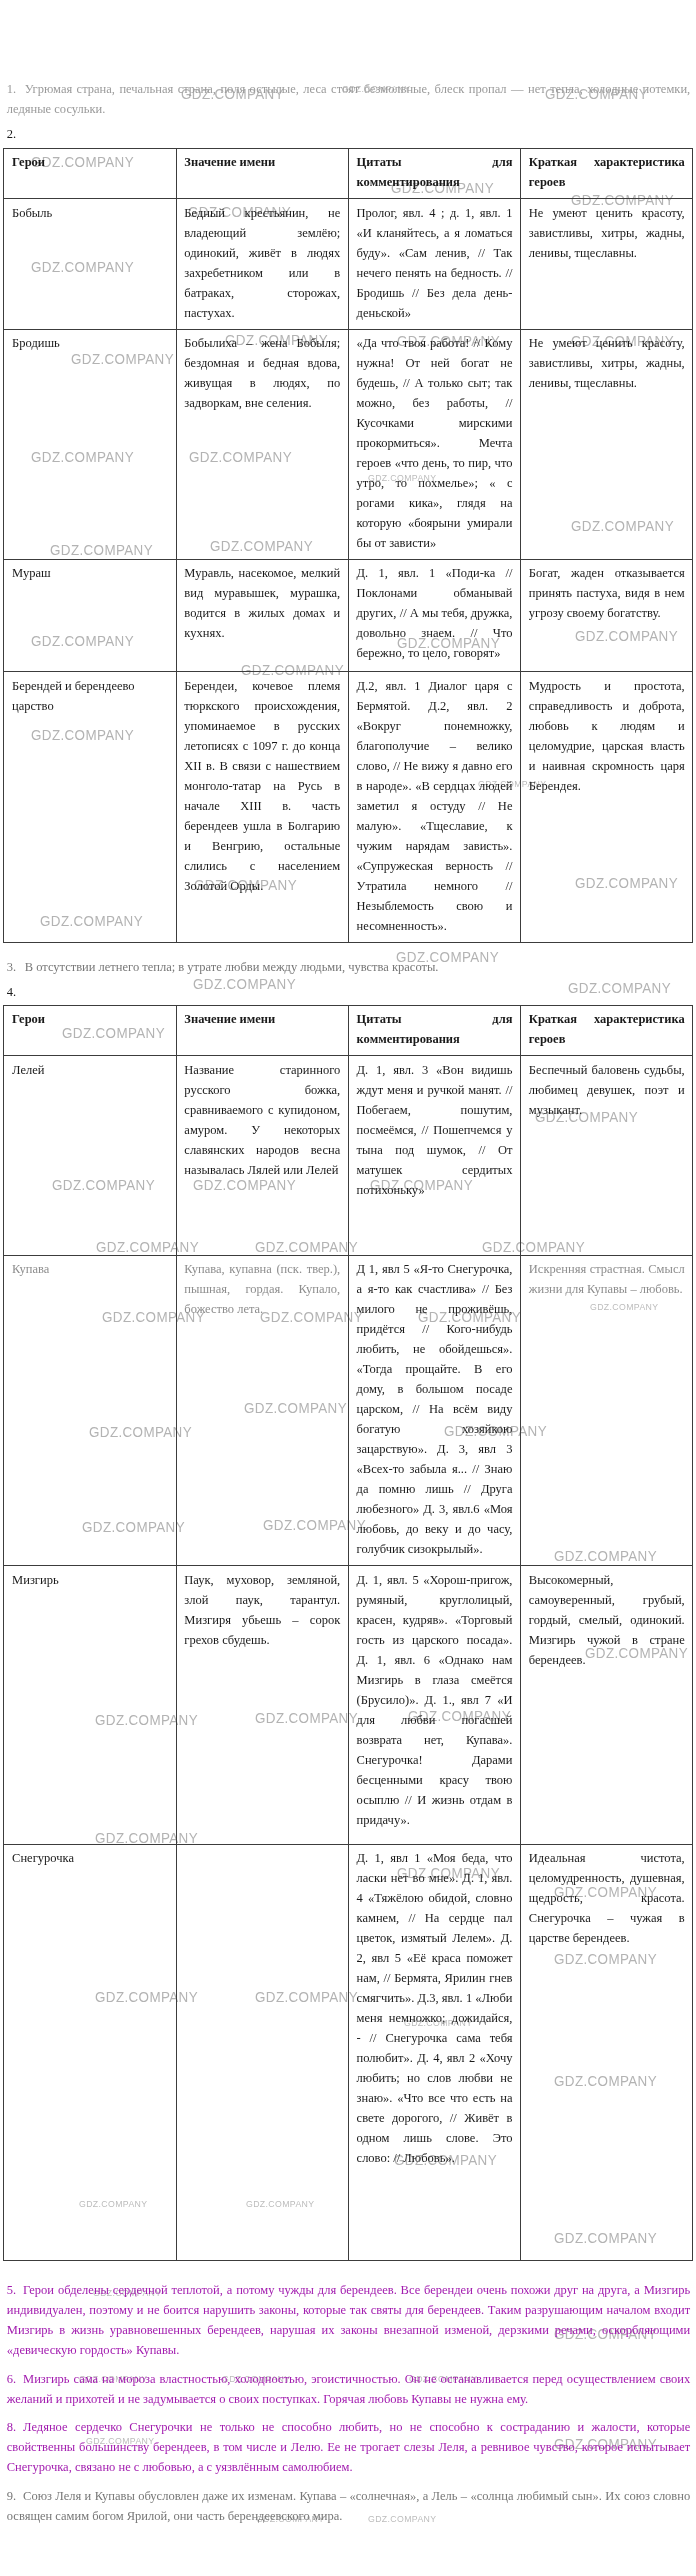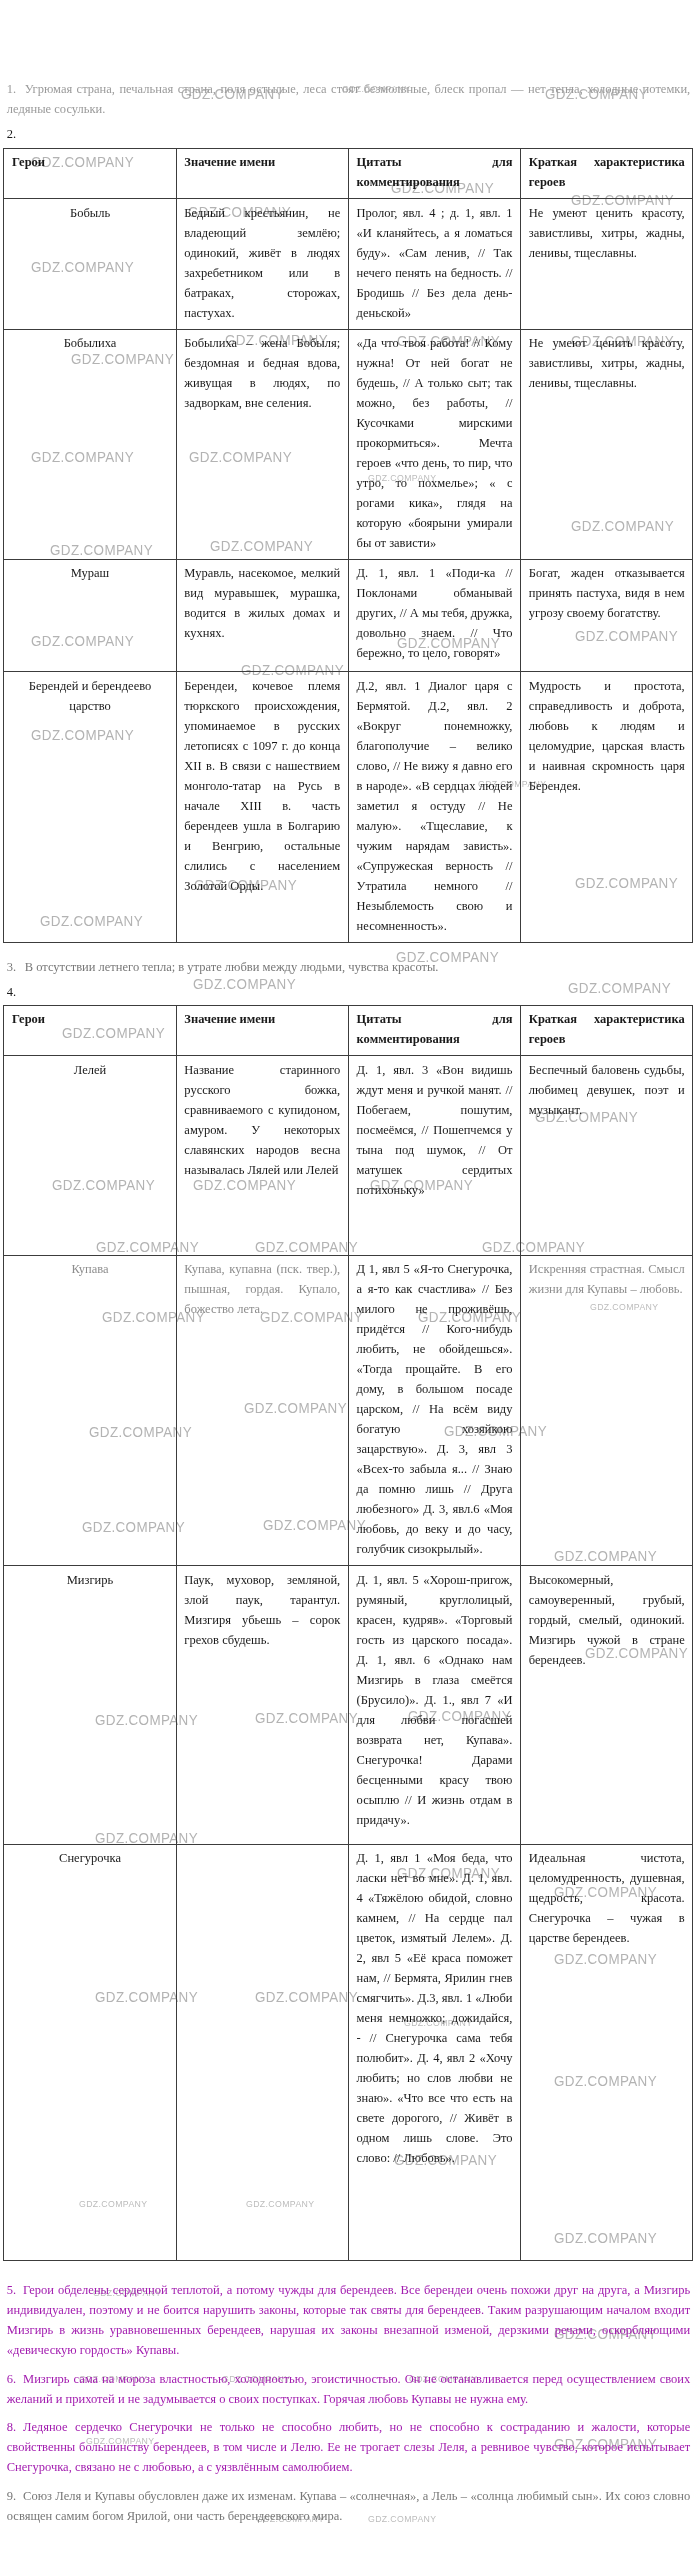--- a/index.html
+++ b/index.html
@@ -16,21 +16,21 @@
   .faded1 { color:#9a9a9a; }
   .faded2 { color:#777777; }
   .faded3 { color:#8d8d8d; }
   .notes-color { color:#a21caf; }
   table.grid { border-collapse:collapse; table-layout:fixed; width:690px; margin:3.4px 0 5.2px 0; }
   table.grid th, table.grid td {
     border:1.4px solid #3c3c3c; vertical-align:top;
     padding:3.4px 7.7px 6px 7.7px; text-align:justify; word-wrap:break-word;
   }
   table.grid th { font-weight:bold; text-align:justify; }
-  table.grid td.hero-cell { text-align:center; }
+  table.grid td.hero-cell { text-align:left; }
   .row-h42  th { height:29px;margin-top:37px; }
   .h145 td { height:119px; } .h237 td { height:198px; } .h125 td { height:102px; }
   .h280 td { height:234px; } .h227 td { height:189px; } .h287 td { height:241px; }
   .h319 td { height:268px; } .h479 td { height:406px; }
   .wm {
     position:absolute; z-index:1; color:#b3b3b3;
     font-family:"Liberation Sans", sans-serif; font-size:14.6px; letter-spacing:0.4px;
     transform:scaleX(0.92); transform-origin:left; white-space:nowrap; pointer-events:none;
   }
   .wm.s { font-size:9.5px; color:#bcbcbc; }
@@ -141,21 +141,21 @@
         <th>Цитаты для комментирования</th>
         <th>Краткая характеристика героев</th>
       </tr>
       <tr class="h145">
         <td class="hero-cell">Бобыль</td>
         <td>Бедный крестьянин, не владеющий землёю; одинокий, живёт в людях захребетником или в батраках, сторожах, пастухах.</td>
         <td>Пролог, явл. 4 ; д. 1, явл. 1 «И кланяйтесь, а я ломаться буду». «Сам ленив, // Так нечего пенять на бедность. // Бродишь // Без дела день-деньской»</td>
         <td>Не умеют ценить красоту, завистливы, хитры, жадны, ленивы, тщеславны.</td>
       </tr>
       <tr class="h237">
-        <td class="hero-cell">Бобылиха</td>
+        <td class="hero-cell">Бродишь</td>
         <td>Бобылиха – жена Бобыля; бездомная и бедная вдова, живущая в людях, по задворкам, вне селения.</td>
         <td>«Да что твоя работа! // Кому нужна! От ней богат не будешь, // А только сыт; так можно, без работы, // Кусочками мирскими прокормиться». Мечта героев «что день, то пир, что утро, то похмелье»; « с рогами кика», глядя на которую «боярыни умирали бы от зависти»</td>
         <td>Не умеют ценить красоту, завистливы, хитры, жадны, ленивы, тщеславны.</td>
       </tr>
       <tr class="h125">
         <td class="hero-cell">Мураш</td>
         <td>Муравль, насекомое, мелкий вид муравышек, мурашка, водится в жилых домах и кухнях.</td>
         <td>Д. 1, явл. 1 «Поди-ка // Поклонами обманывай других, // А мы тебя, дружка, довольно знаем. // Что бережно, то цело, говорят»</td>
         <td>Богат, жаден отказывается принять пастуха, видя в нем угрозу своему богатству.</td>
       </tr>

